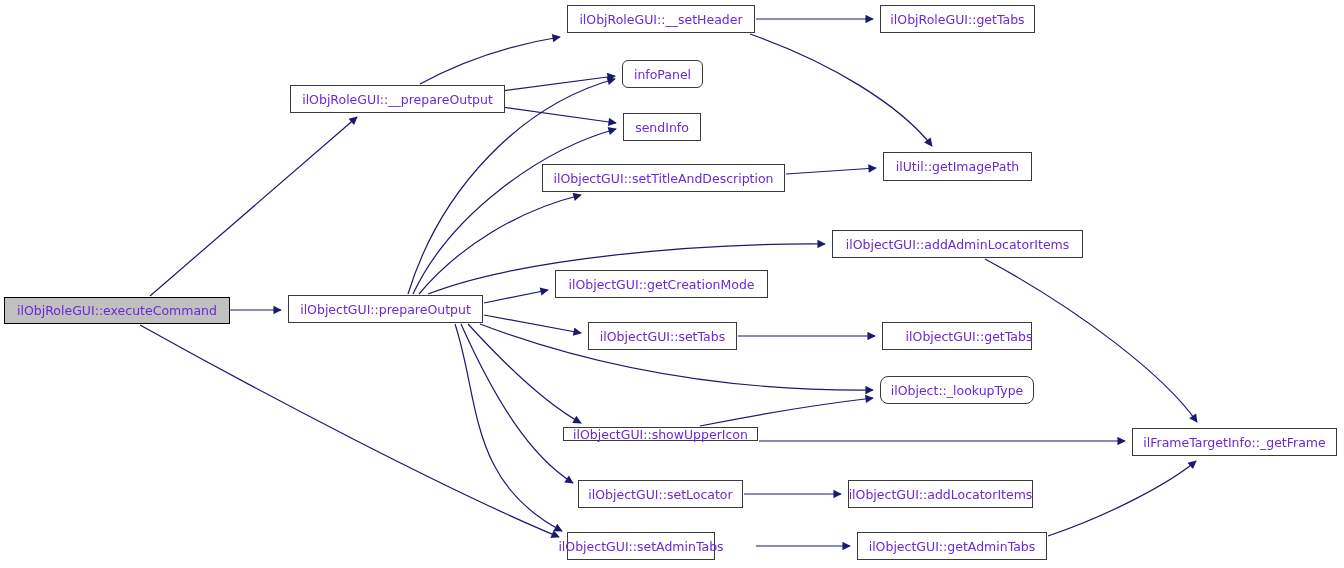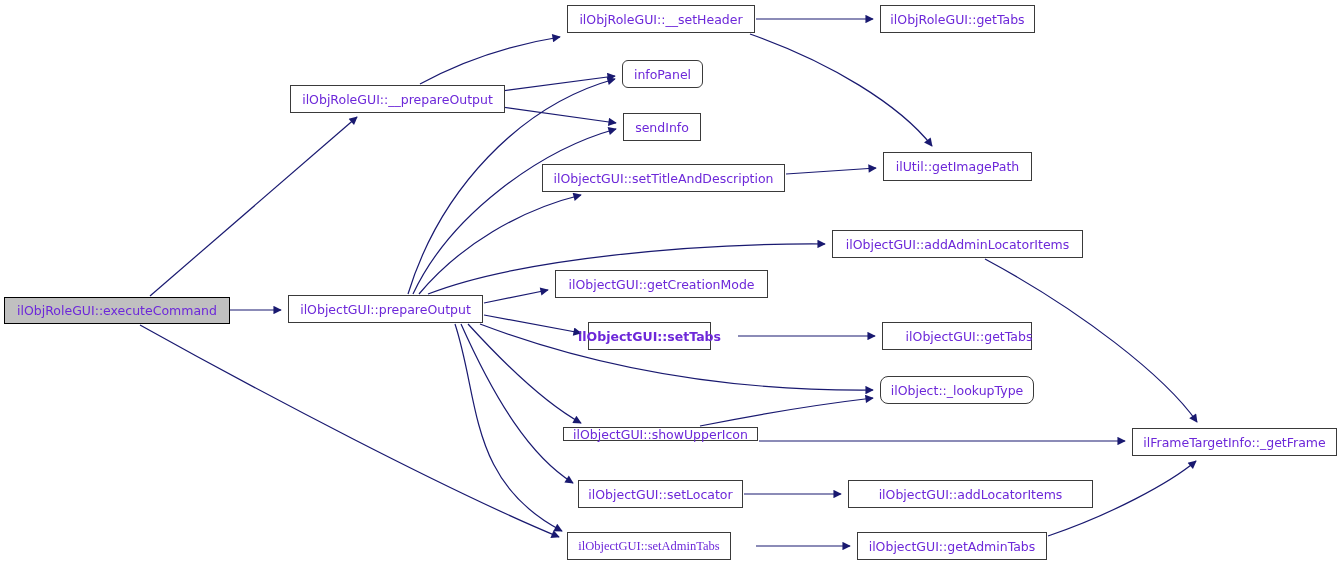--- a/index.html
+++ b/index.html
@@ -91,23 +91,23 @@
       <div class="node" style="left: 278px; top: 85px; width: 215px; height: 28px; margin-left: 12px;">ilObjRoleGUI::__prepareOutput</div>
       <div class="node" style="left: 567px; top: 5px; width: 188px; height: 28px;">ilObjRoleGUI::__setHeader</div>
       <div class="node" style="left: 880px; top: 5px; width: 155px; height: 28px;">ilObjRoleGUI::getTabs</div>
       <div class="node" style="left: 622px; top: 60px; width: 81px; height: 28px; border-radius: 6px;">infoPanel</div>
       <div class="node" style="left: 623px; top: 113px; width: 78px; height: 28px;">sendInfo</div>
       <div class="node" style="left: 542px; top: 164px; width: 243px; height: 28px;">ilObjectGUI::setTitleAndDescription</div>
       <div class="node" style="left: 883px; top: 152px; width: 149px; height: 29px;">ilUtil::getImagePath</div>
       <div class="node" style="left: 832px; top: 230px; width: 251px; height: 28px;">ilObjectGUI::addAdminLocatorItems</div>
       <div class="node" style="left: 288px; top: 295px; width: 195px; height: 28px;">ilObjectGUI::prepareOutput</div>
       <div class="node" style="left: 555px; top: 270px; width: 213px; height: 28px;">ilObjectGUI::getCreationMode</div>
-      <div class="node" style="left: 588px; top: 322px; width: 123px; height: 28px; font-weight: bold;">ilObjectGUI::setTabs</div>
+      <div class="node" style="left: 588px; top: 322px; width: 149px; height: 28px;">ilObjectGUI::setTabs</div>
       <div class="node" style="left: 882px; top: 322px; width: 150px; height: 28px; padding-left: 24px;">ilObjectGUI::getTabs</div>
       <div class="node" style="left: 880px; top: 376px; width: 154px; height: 28px; border-radius: 8px;">ilObject::_lookupType</div>
       <div class="node" style="left: 563px; top: 427px; width: 195px; height: 14px;">ilObjectGUI::showUpperIcon</div>
       <div class="node" style="left: 578px; top: 480px; width: 165px; height: 28px;">ilObjectGUI::setLocator</div>
-      <div class="node" style="left: 848px; top: 480px; width: 245px; height: 28px;">ilObjectGUI::addLocatorItems</div>
-      <div class="node" style="left: 567px; top: 532px; width: 164px; height: 28px; font-family: Liberation Serif, serif;">ilObjectGUI::setAdminTabs</div>
+      <div class="node" style="left: 848px; top: 480px; width: 185px; height: 28px;">ilObjectGUI::addLocatorItems</div>
+      <div class="node" style="left: 567px; top: 532px; width: 148px; height: 28px;">ilObjectGUI::setAdminTabs</div>
       <div class="node" style="left: 857px; top: 532px; width: 190px; height: 28px;">ilObjectGUI::getAdminTabs</div>
       <div class="node" style="left: 1132px; top: 428px; width: 205px; height: 28px;">ilFrameTargetInfo::_getFrame</div>
     </div>
 </div>
 
 </body></html>

